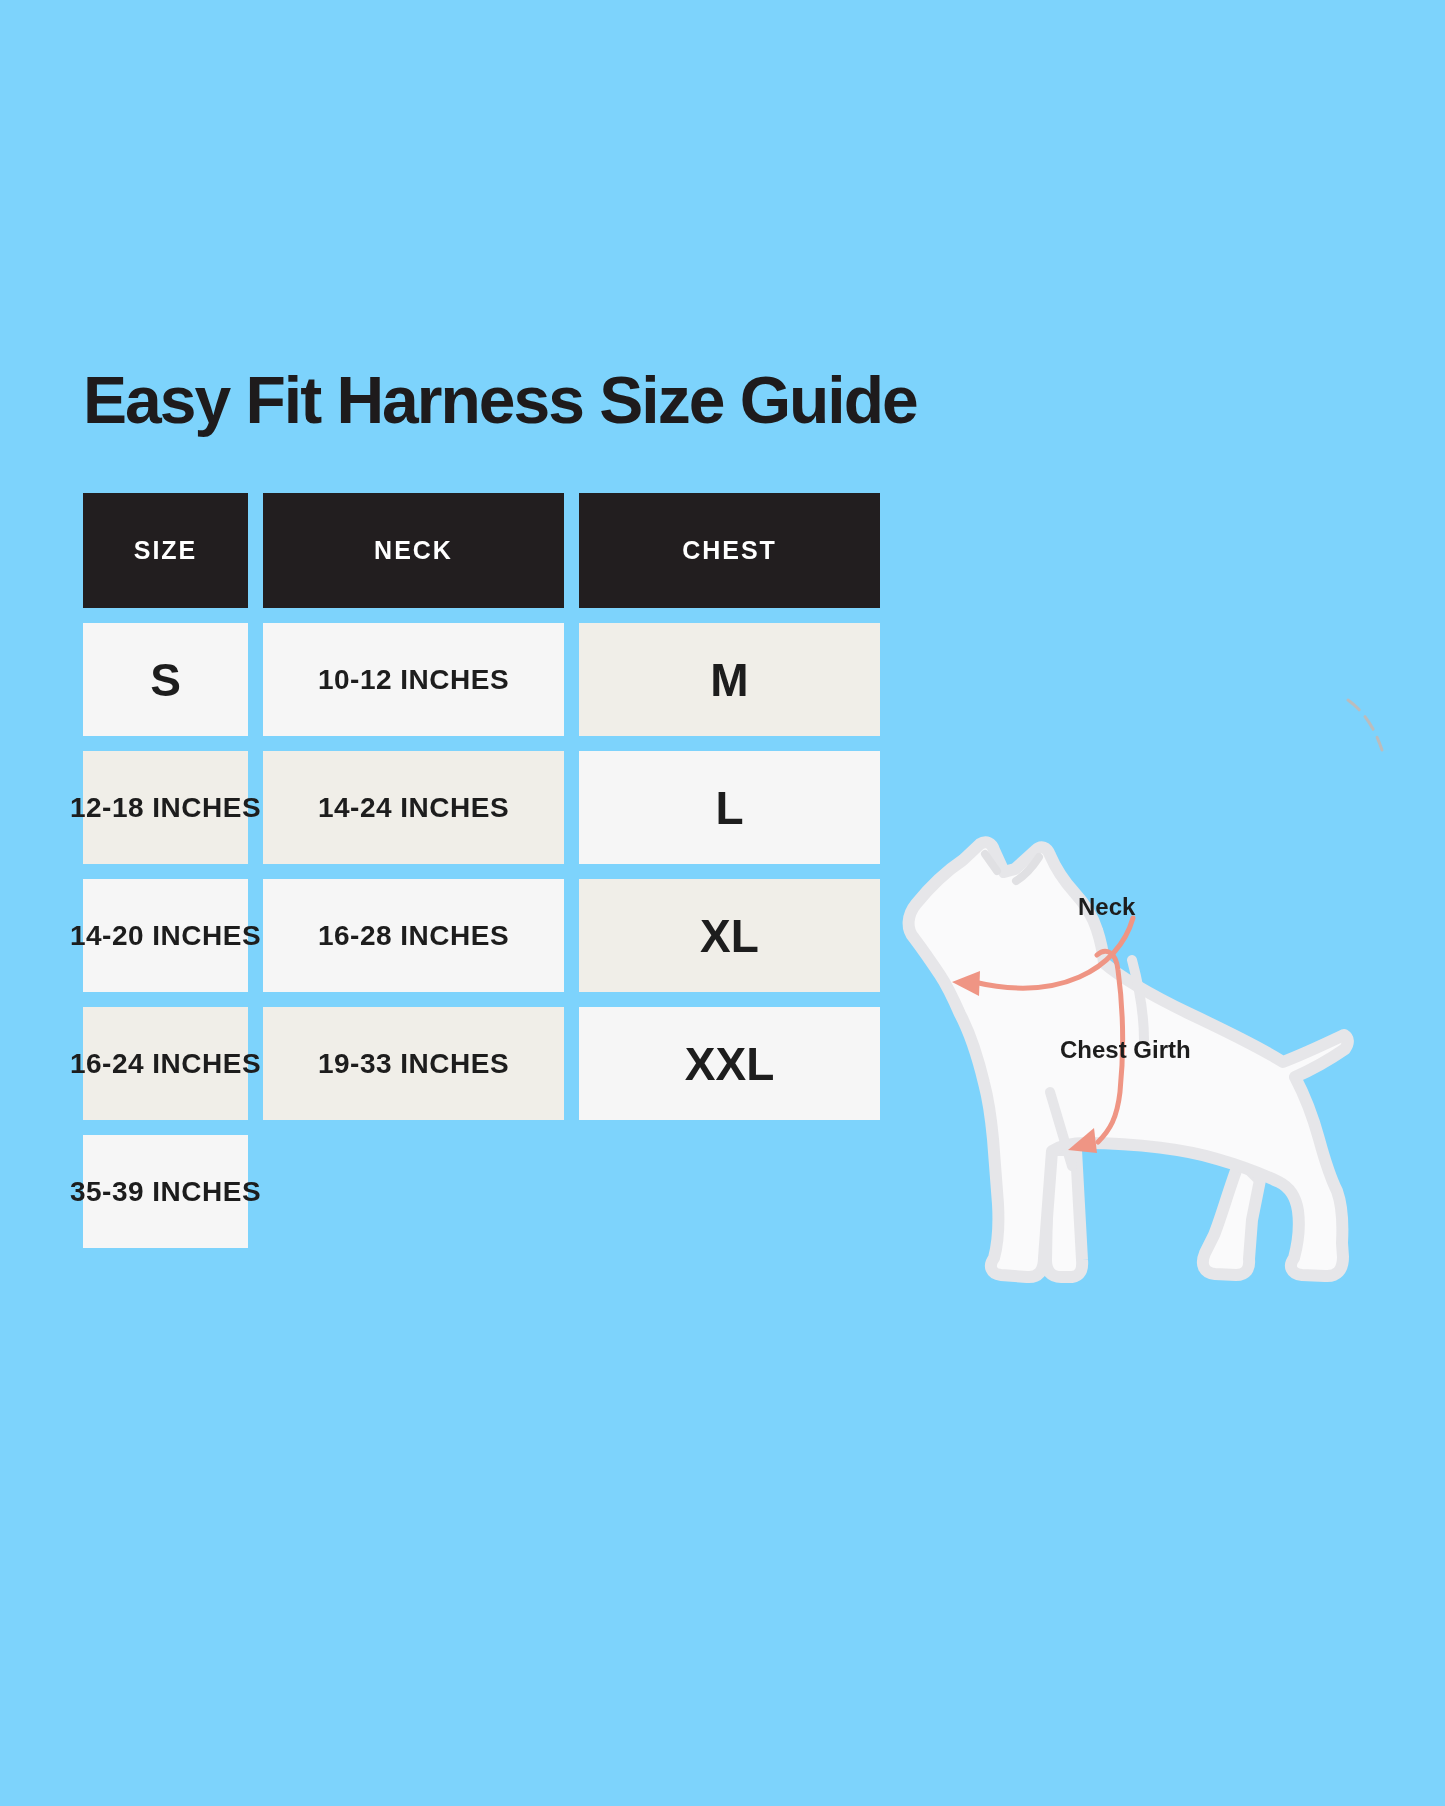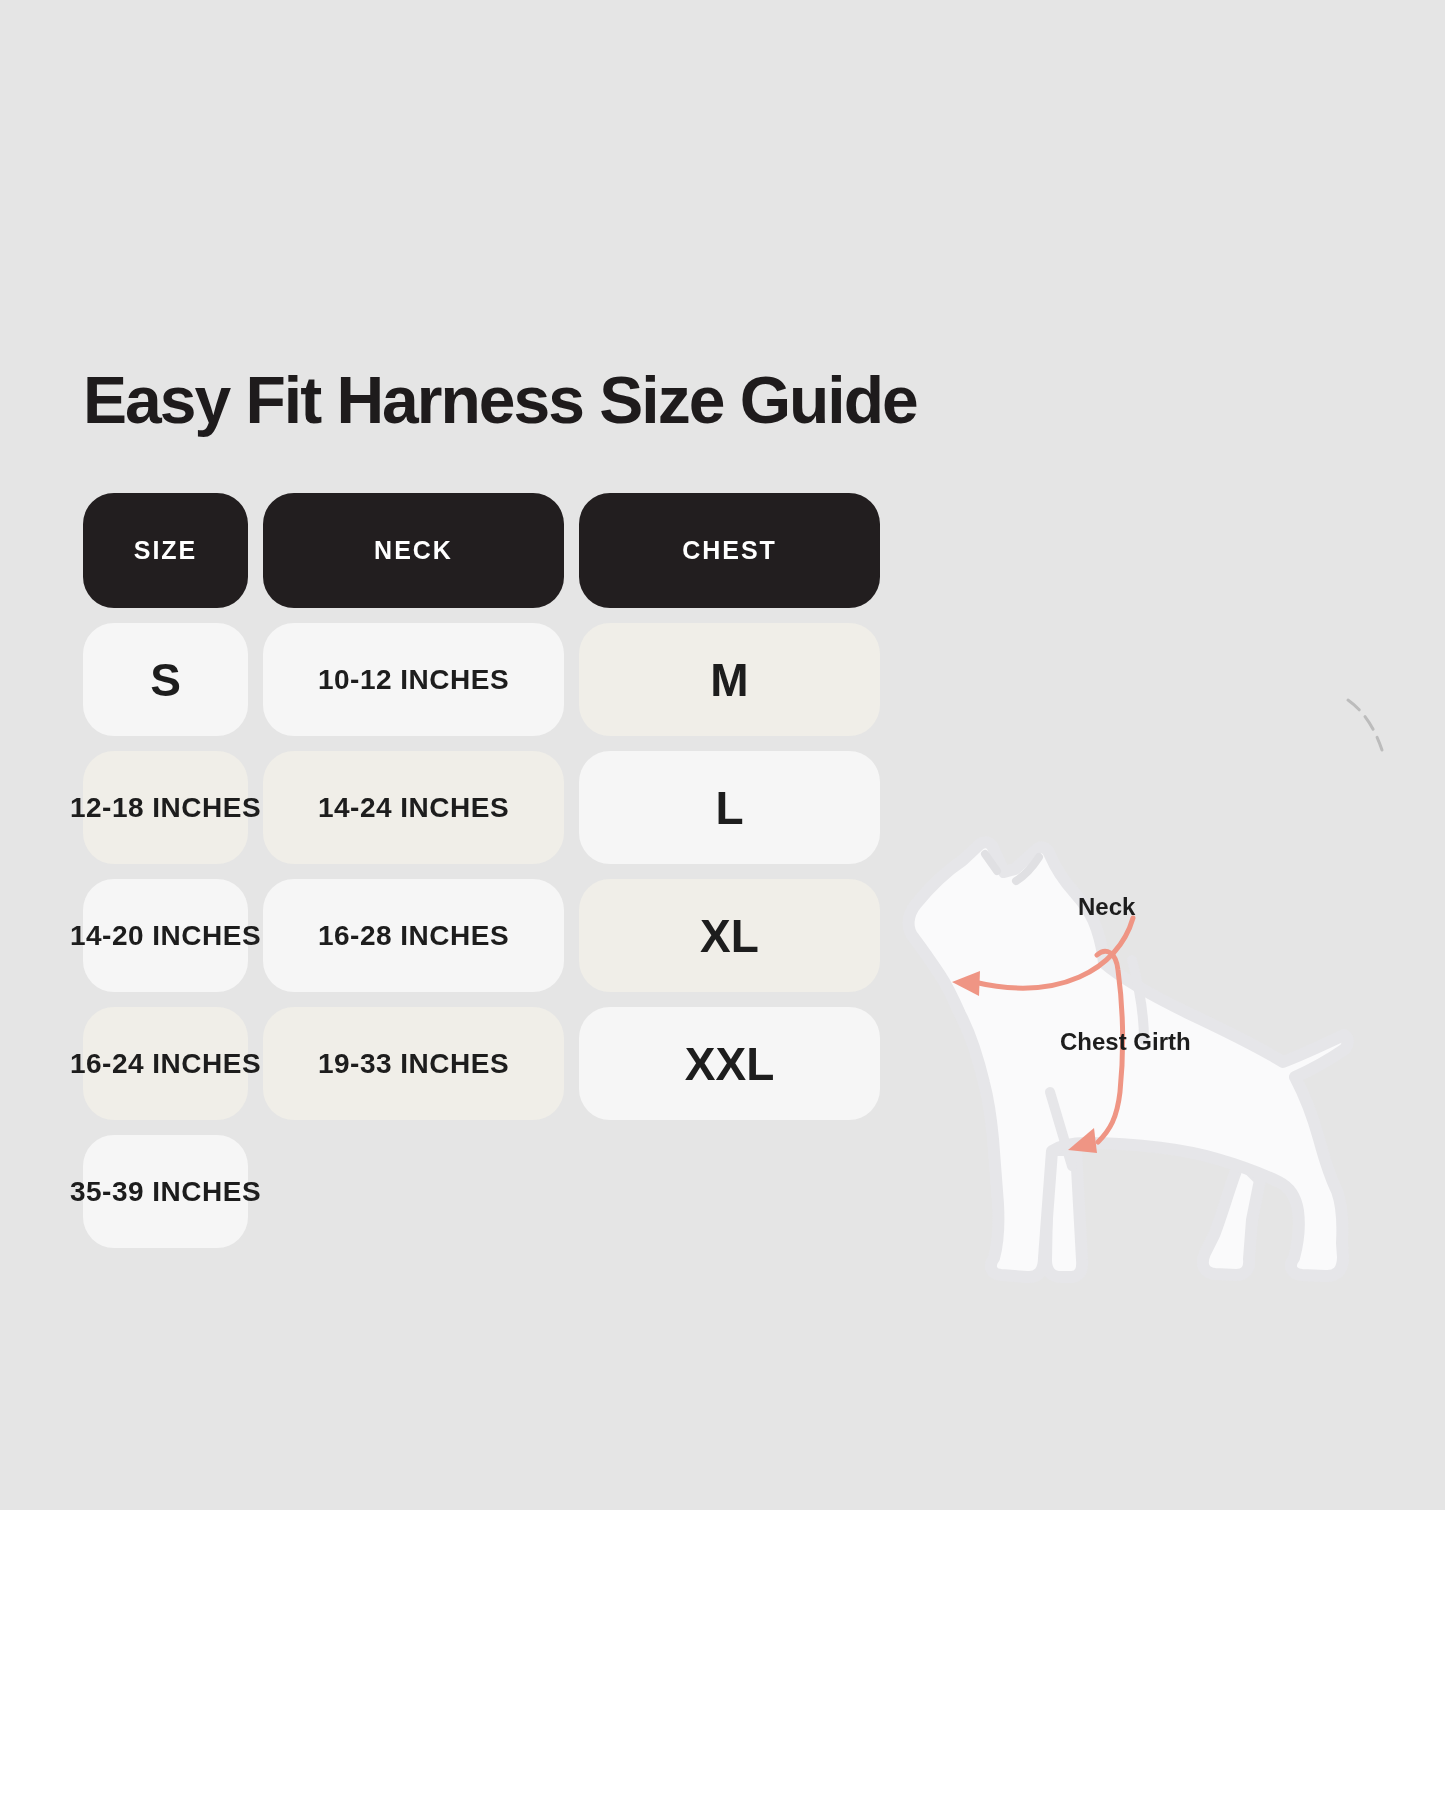--- a/index.html
+++ b/index.html
@@ -1,58 +1,57 @@
 <!DOCTYPE html>
 <html><head>
 <meta charset="utf-8">
 <style>
   html,body{margin:0;padding:0;background:#ffffff;}
   .canvas{
     position:relative;
-    width:1445px;height:1510px;
-    background:#e5e5e5;
+    width:1445px;height:1806px;
+    background:#7dd3fc;
     font-family:"Liberation Sans",sans-serif;
     overflow:hidden;
   }
   .page-title{
     position:absolute;left:83px;top:362px;
     margin:0;
     font-size:66px;font-weight:700;letter-spacing:-2px;
     color:#1e1b1c;white-space:nowrap;
   }
   .size-table{
     position:absolute;left:83px;top:493px;
     display:grid;
     grid-template-columns:165px 301px 301px;
     grid-template-rows:115px repeat(5,113px);
     gap:15px;
   }
   .cell{
     display:flex;align-items:center;justify-content:center;
     color:#1d1d1d;
-    border-radius:31px;
   }
   .th{
     background:#221e1f;color:#ffffff;
     font-size:25px;font-weight:700;letter-spacing:2px;
   }
   .row-gray{background:#f6f6f6;}
   .row-cream{background:#f0eee8;}
   .size-val{font-size:46px;font-weight:700;}
   .range-val{font-size:28px;font-weight:700;letter-spacing:.5px;white-space:nowrap;}
   .dog-diagram{
     position:absolute;left:900px;top:830px;width:460px;height:470px;
   }
   .dog-diagram svg{position:absolute;left:0;top:0;}
   .diagram-label{
     position:absolute;
     font-size:24px;font-weight:700;color:#1d1d1d;white-space:nowrap;
   }
   .label-neck{left:178px;top:63px;}
-  .label-girth{left:160px;top:198px;text-align:center;}
+  .label-girth{left:160px;top:206px;text-align:center;}
   .deco-curve{position:absolute;left:1340px;top:692px;}
 </style>
 </head>
 <body>
 
 <div class="canvas">
 
   <h1 class="page-title">Easy Fit Harness Size Guide</h1>
 
   <div class="size-table">

